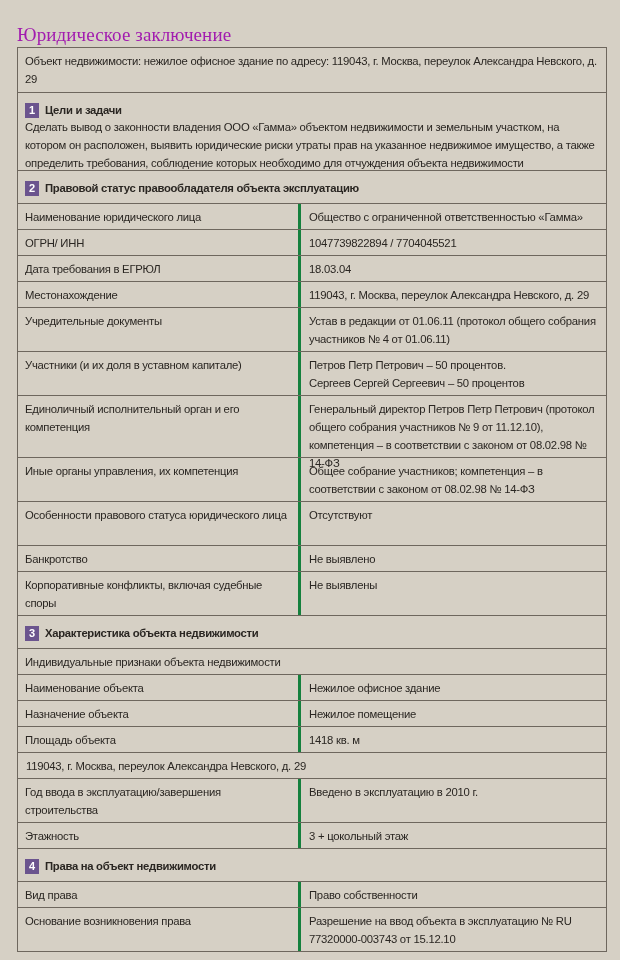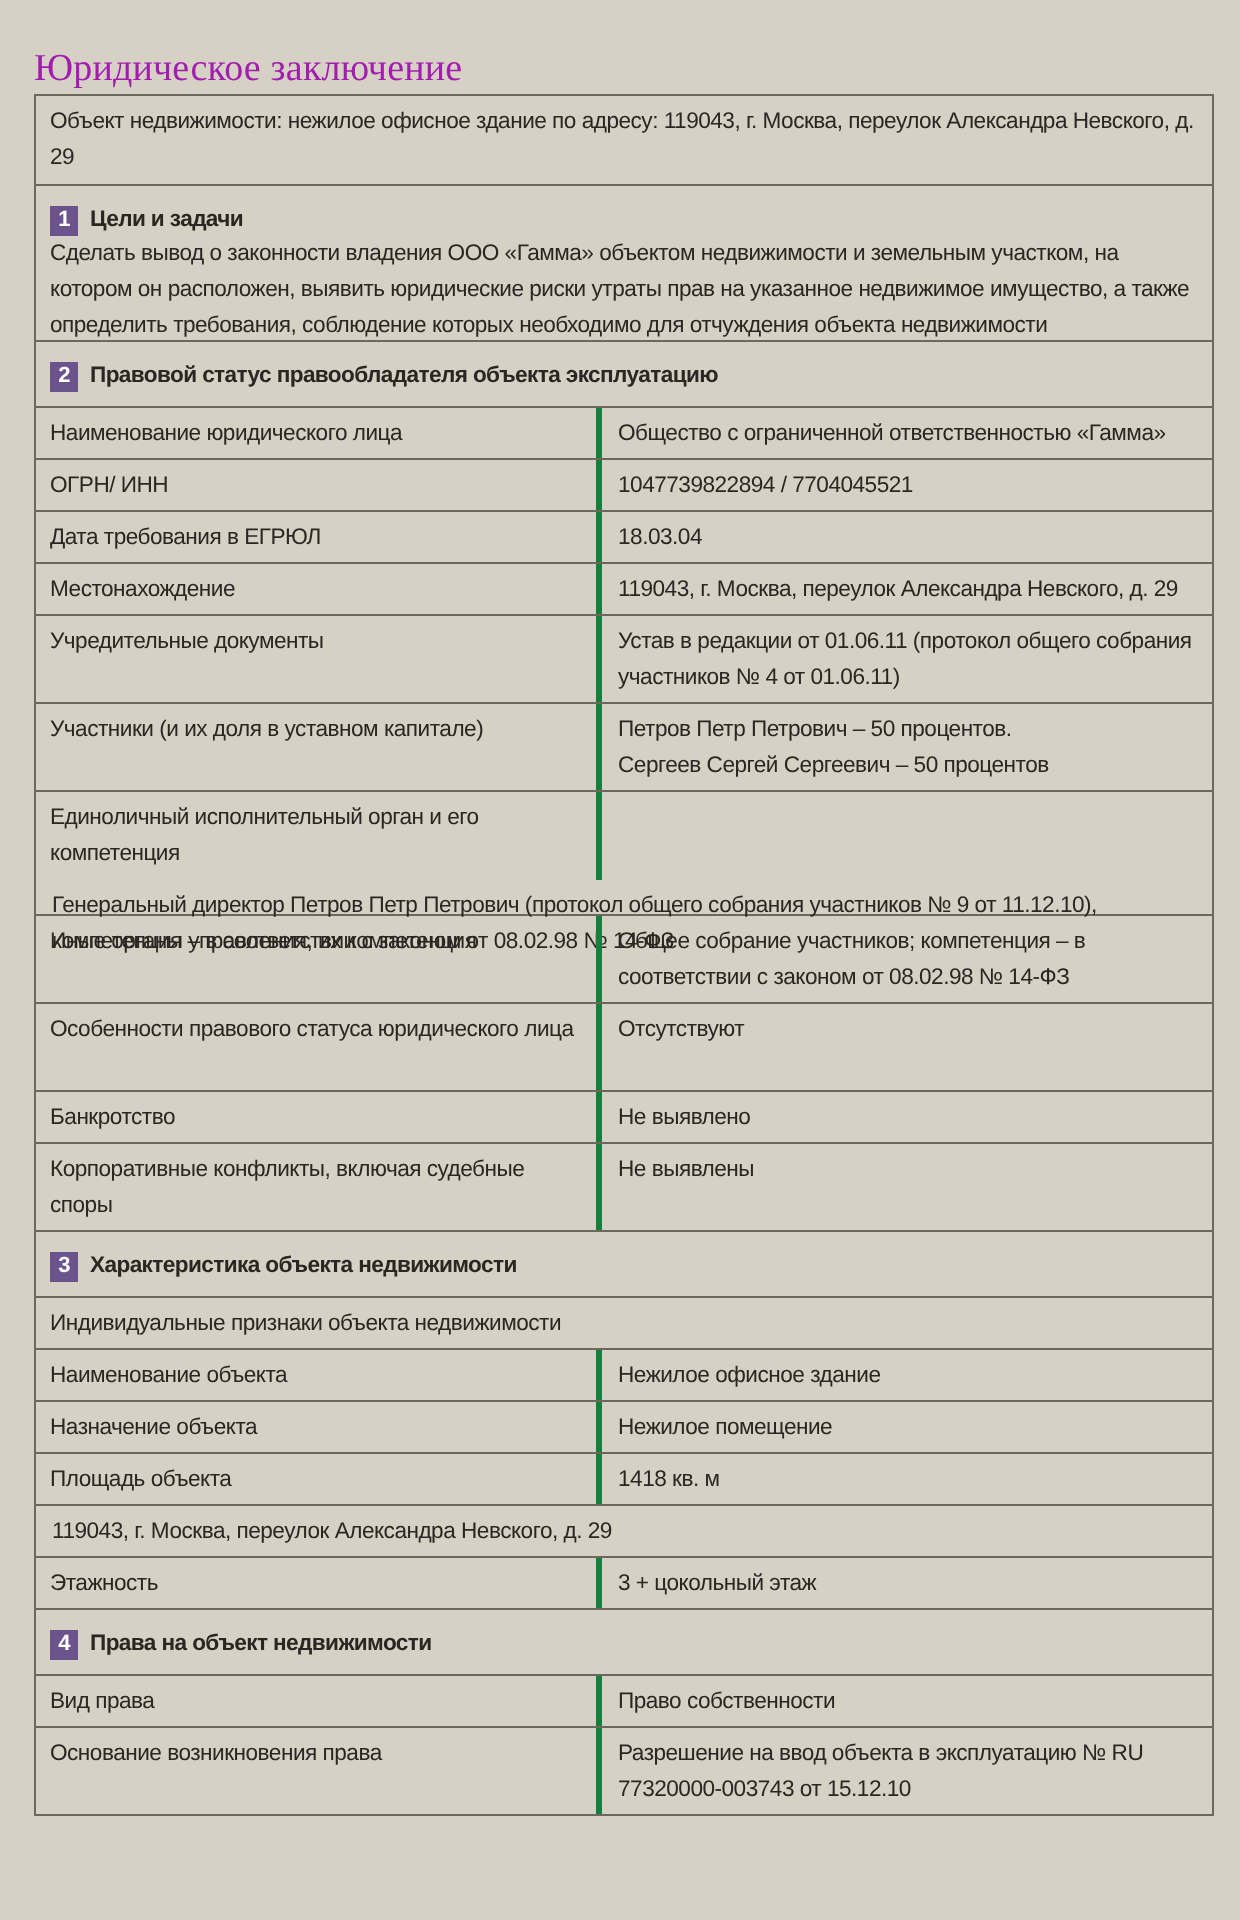--- a/index.html
+++ b/index.html
@@ -30,21 +30,21 @@
   .c2 { flex: 1; padding-left: 8px; }
   .full { width: 100%; }
   .sec-head { display: flex; align-items: center; font-weight: bold; font-size: 11.3px; letter-spacing: -0.3px; }
   .num {
     display: inline-block; width: 14px; height: 15px; line-height: 15px;
     background: #6b548e; color: #ffffff; font-weight: bold; text-align: center;
     font-size: 11px; margin-right: 6px;
   }
   .r1 { height: 26px; }
   .r2 { height: 44px; }
-  .r3 { height: 62px; flex-direction: column; }
+  .r3 { height: 62px; }
 </style>
 </head>
 <body>
 
 <div class="page">
   <div class="doc-title">Юридическое заключение</div>
 
   <div class="frame">
 
     <div class="row" style="height:44px">
@@ -136,20 +136,24 @@
         <div class="cell c1">Назначение объекта</div>
         <div class="cell c2">Нежилое помещение</div>
       </div>
     <div class="row r1">
         <div class="cell c1">Площадь объекта</div>
         <div class="cell c2">1418 кв. м</div>
       </div>
     <div class="row r1">
         <div class="cell c2">119043, г. Москва, переулок Александра Невского, д. 29</div>
       </div>
+    <div class="row r2">
+        <div class="cell c1">Год ввода в эксплуатацию/завершения строительства</div>
+        <div class="cell c2">Введено в эксплуатацию в 2010 г.</div>
+      </div>
     <div class="row r1">
         <div class="cell c1">Этажность</div>
         <div class="cell c2">3 + цокольный этаж</div>
       </div>
 
     <div class="row" style="height:33px">
       <div class="cell full" style="padding-top:8px">
         <div class="sec-head">
           <span class="num">4</span>
           <span>Права на объект недвижимости</span>

